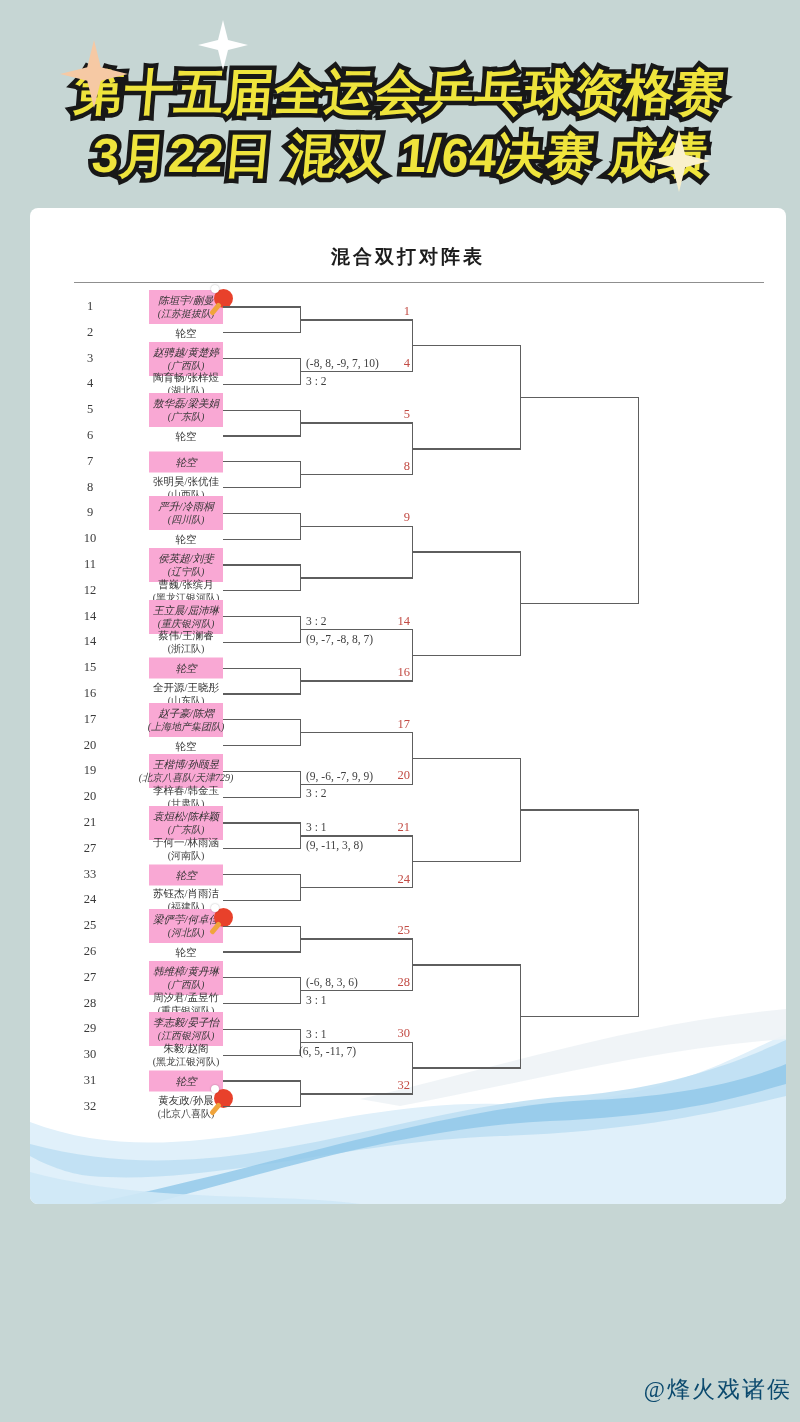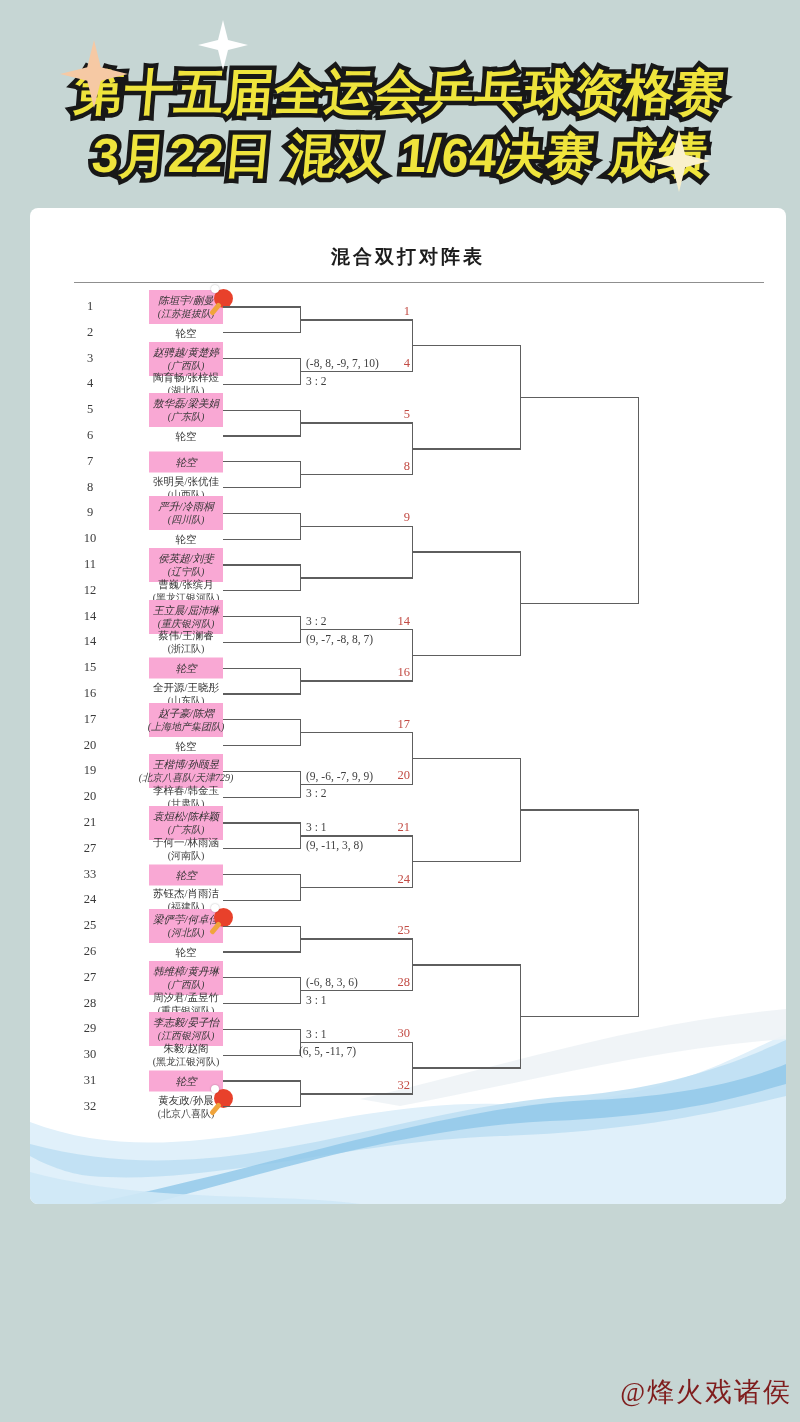--- a/index.html
+++ b/index.html
@@ -56,21 +56,21 @@
   
   .paddle{position:absolute;right:-12px;top:-6px;width:32px;height:36px;z-index:4;}
   .paddle .blade{position:absolute;right:2px;top:5px;width:19px;height:19px;
         border-radius:50%;background:#e8412b;}
   .paddle .handle{position:absolute;right:17px;top:18px;width:5px;height:14px;
         border-radius:2px;background:#f0a43c;transform:rotate(40deg);}
   .paddle .ball{position:absolute;right:16px;top:1px;width:8px;height:8px;
         border-radius:50%;background:#ffffff;box-shadow:0 0 2px rgba(0,0,0,.3);}
 
   
-  #watermark{position:absolute;right:8px;top:1374px;font-size:27px;color:#7f1d1d;
+  #watermark{position:absolute;right:8px;top:1374px;font-size:23px;color:#0c4a6e;
         font-family:"Liberation Serif","DejaVu Serif",serif;letter-spacing:2px;z-index:5;}
 </style>
 </head>
 <body>
 
 <div id="stage">
 
   <span class="sparkle sp1"></span>
   <span class="sparkle sp2"></span>
   <span class="sparkle sp3"></span>

